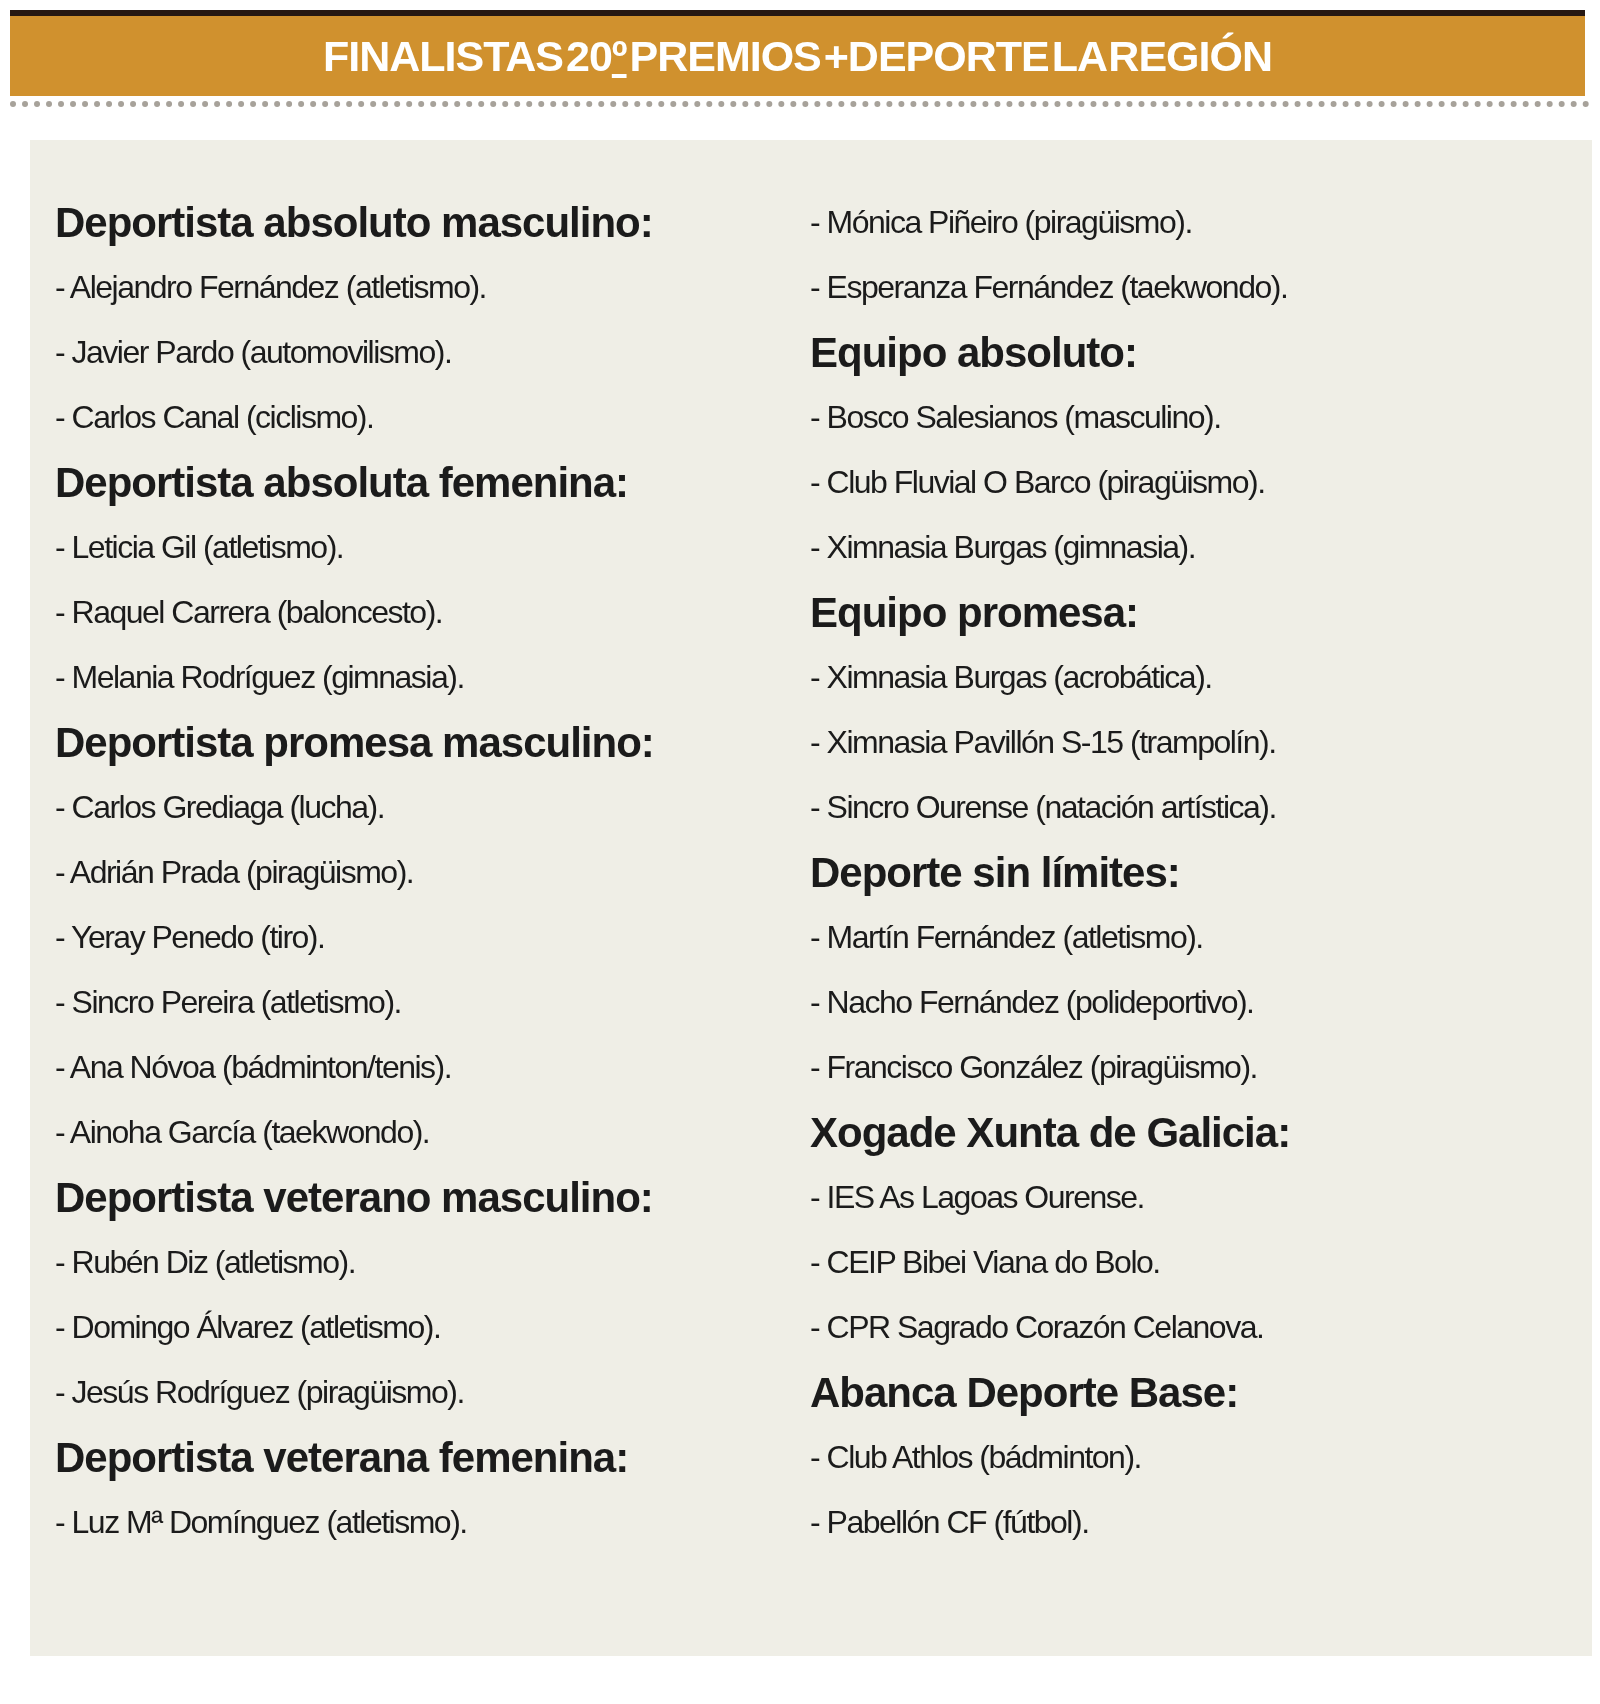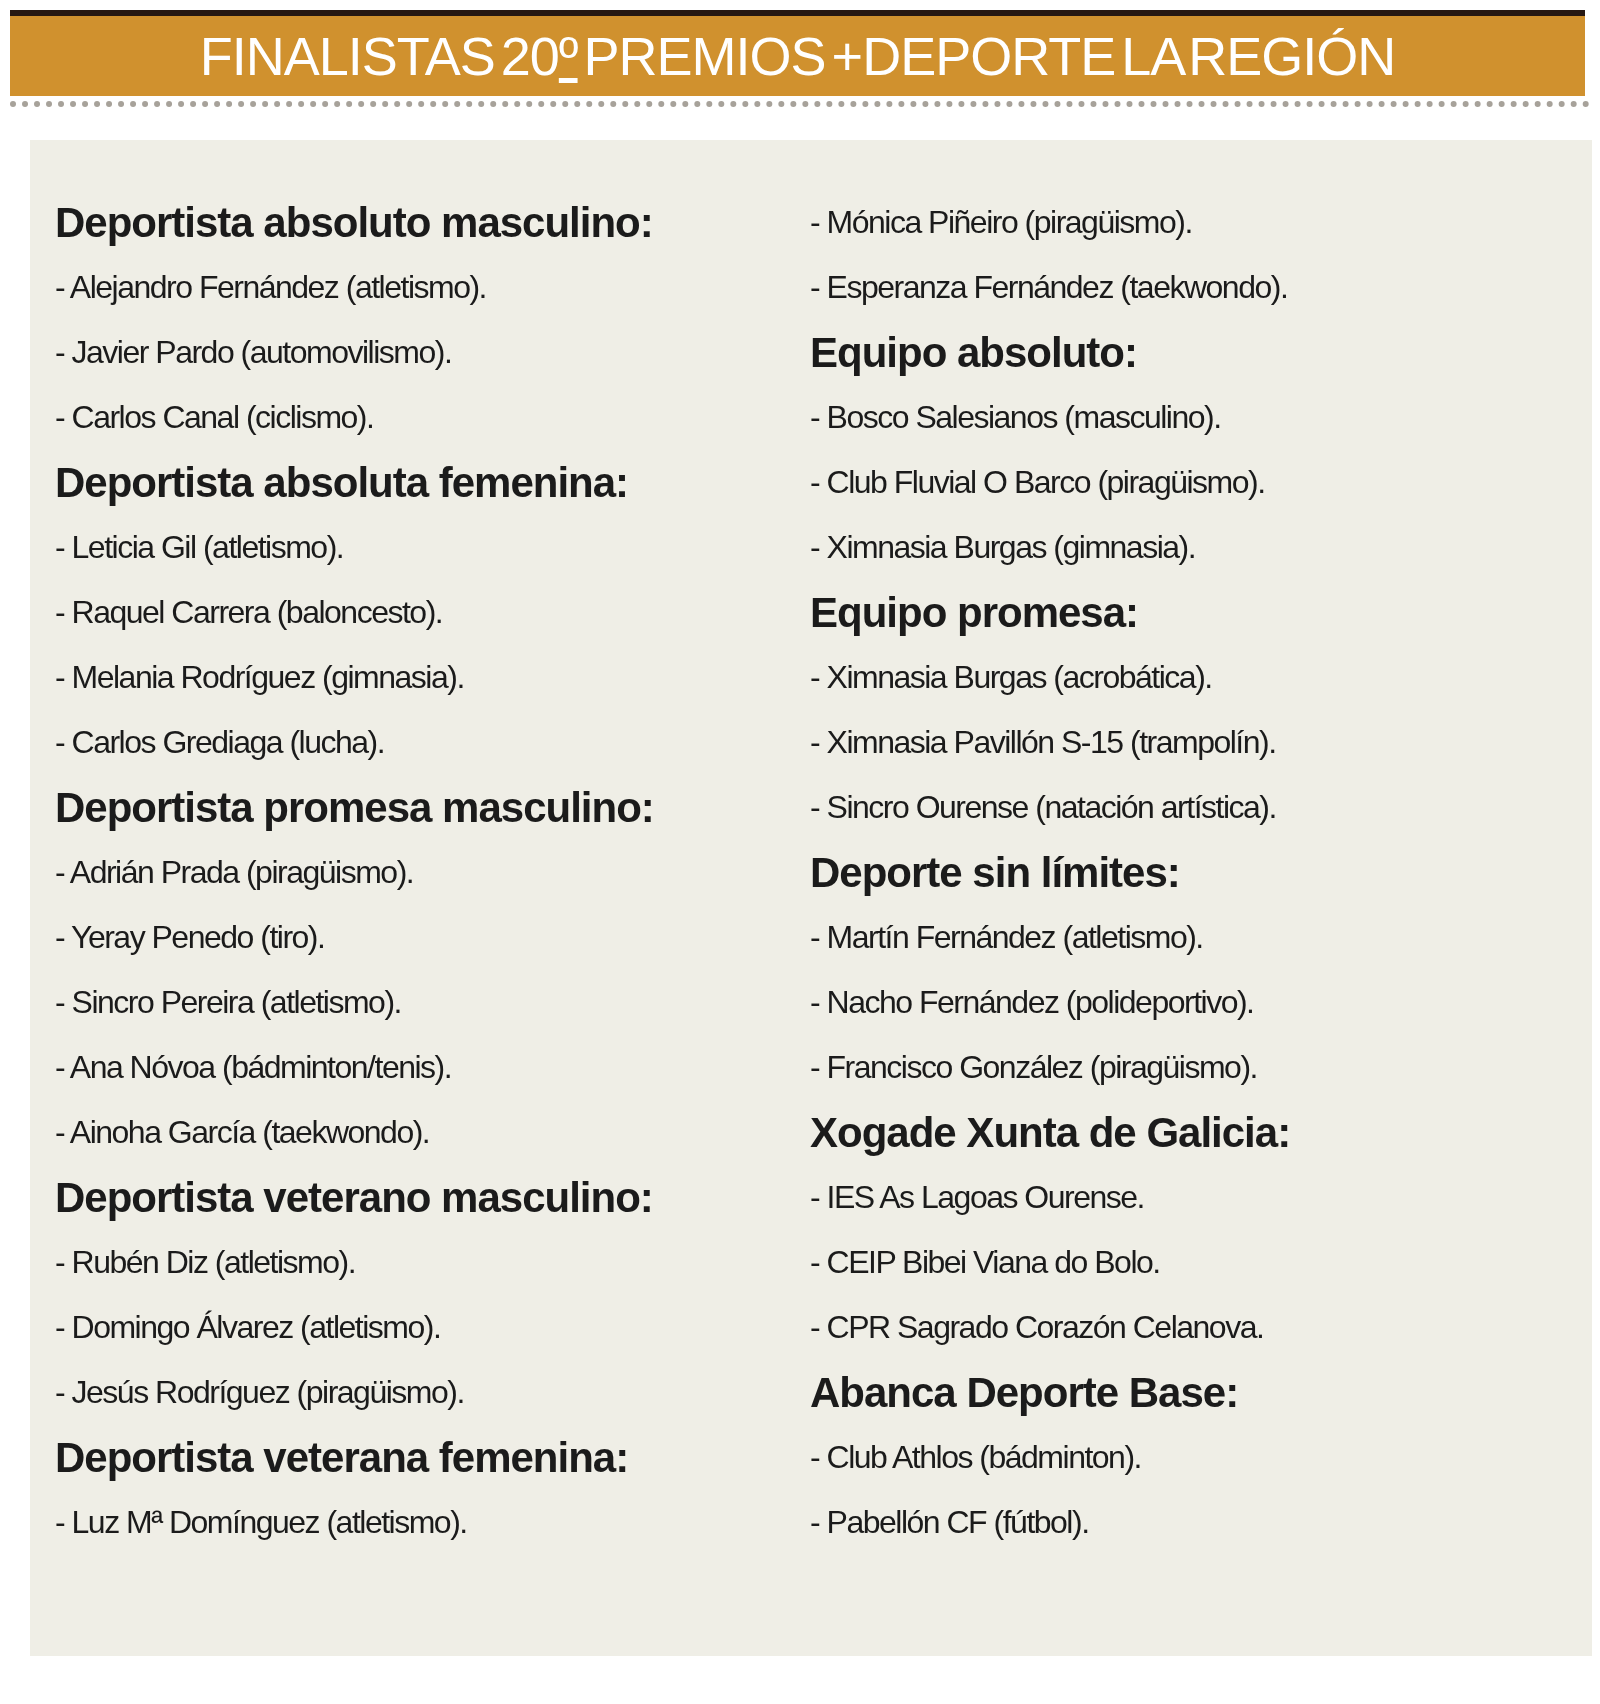--- a/index.html
+++ b/index.html
@@ -23,22 +23,22 @@
 
   .header-bar {
     position: absolute;
     left: 10px; top: 10px;
     width: 1575px; height: 86px;
     background: var(--header-bar);
     border-top: 6px solid var(--header-top-line);
     display: flex; align-items: center; justify-content: center;
   }
   .title {
-    font-weight: 400;
-    font-size: 54px;
+    font-weight: 700;
+    font-size: 43px;
     color: var(--title-text);
     letter-spacing: -1px;
     word-spacing: -8px;
     white-space: nowrap;
   }
   .title .ordinal { text-decoration: underline; }
 
   .dotted-separator {
     position: absolute;
     left: 10px; top: 101px;
@@ -85,22 +85,22 @@
   <div class="content-panel">
     <div class="col col-left">
         <div class="line header">Deportista absoluto masculino:</div>
         <div class="line item">- Alejandro Fernández (atletismo).</div>
         <div class="line item">- Javier Pardo (automovilismo).</div>
         <div class="line item">- Carlos Canal (ciclismo).</div>
         <div class="line header">Deportista absoluta femenina:</div>
         <div class="line item">- Leticia Gil (atletismo).</div>
         <div class="line item">- Raquel Carrera (baloncesto).</div>
         <div class="line item">- Melania Rodríguez (gimnasia).</div>
+        <div class="line header">Deportista promesa masculino:</div>
         <div class="line item">- Carlos Grediaga (lucha).</div>
-        <div class="line header">Deportista promesa masculino:</div>
         <div class="line item">- Adrián Prada (piragüismo).</div>
         <div class="line item">- Yeray Penedo (tiro).</div>
         <div class="line item">- Sincro Pereira (atletismo).</div>
         <div class="line item">- Ana Nóvoa (bádminton/tenis).</div>
         <div class="line item">- Ainoha García (taekwondo).</div>
         <div class="line header">Deportista veterano masculino:</div>
         <div class="line item">- Rubén Diz (atletismo).</div>
         <div class="line item">- Domingo Álvarez (atletismo).</div>
         <div class="line item">- Jesús Rodríguez (piragüismo).</div>
         <div class="line header">Deportista veterana femenina:</div>

